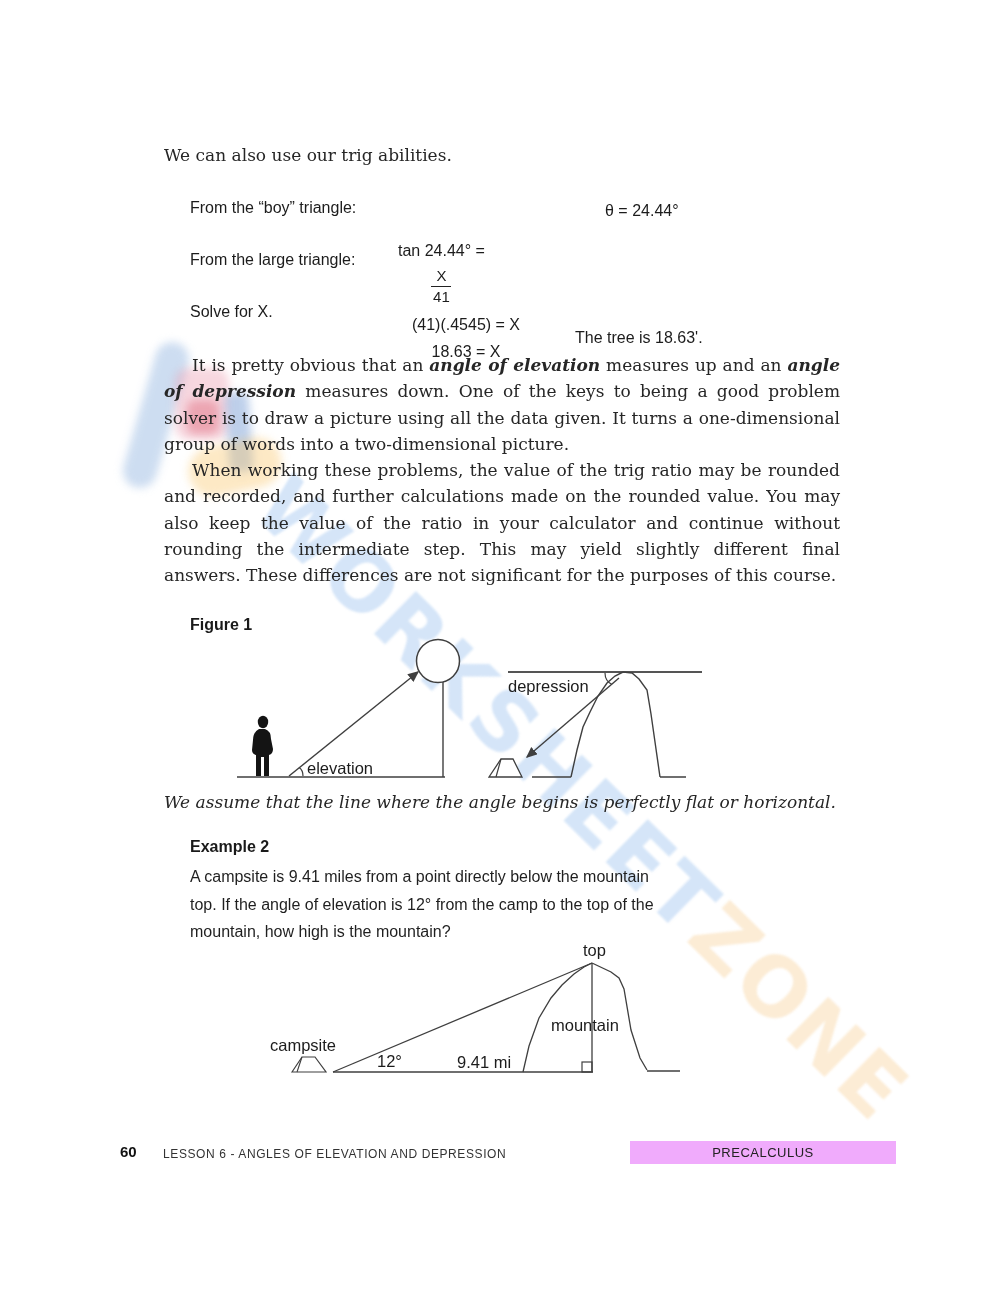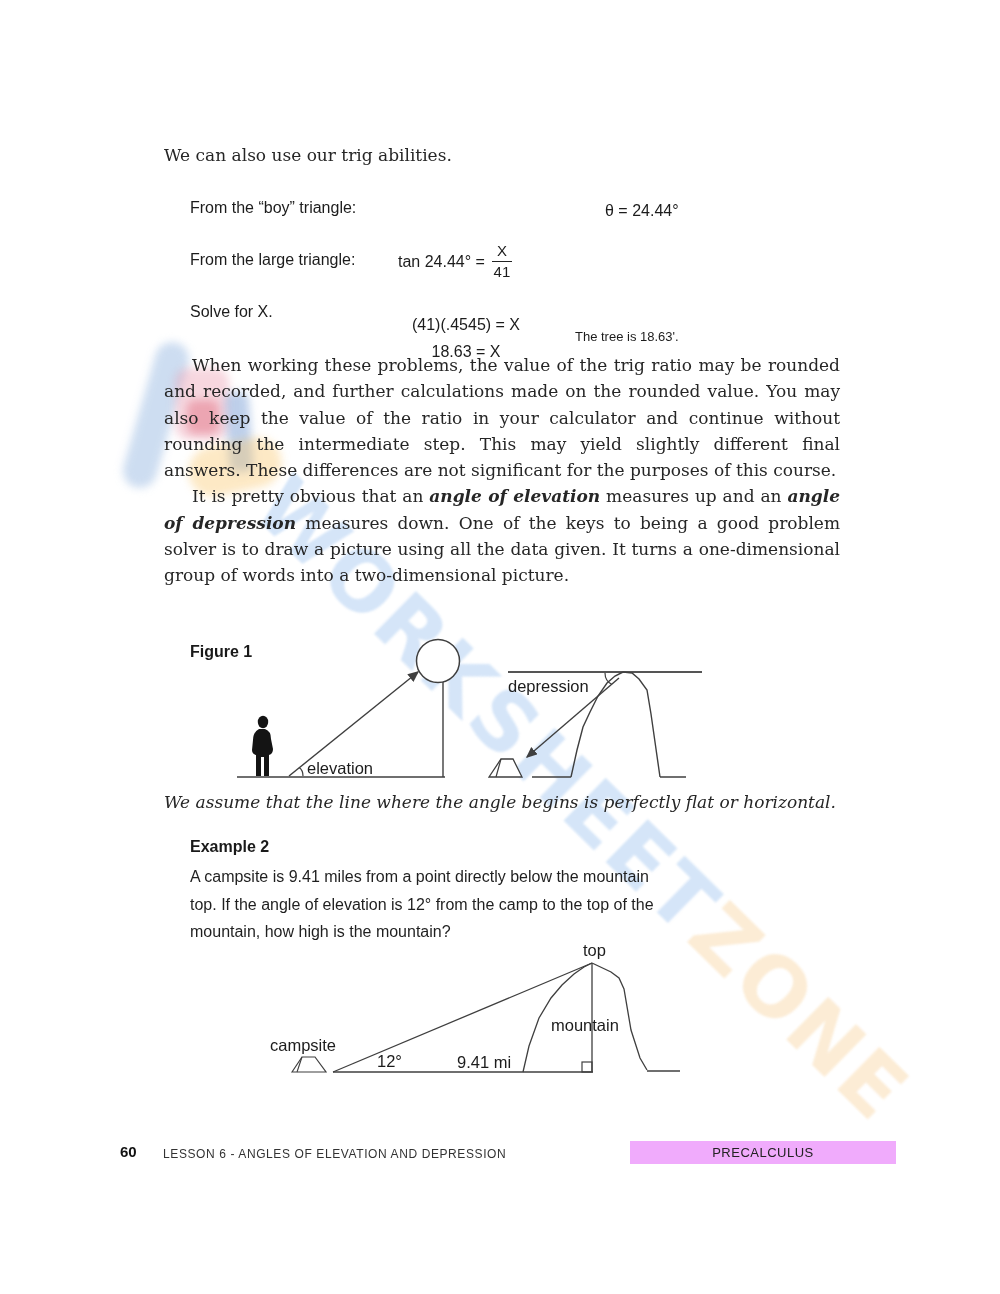--- a/index.html
+++ b/index.html
@@ -28,26 +28,26 @@
   .serif{font-family:"DejaVu Serif","Liberation Serif",serif;color:#262626;}
   .abs{position:absolute;}
   .intro{left:164px;top:145px;font-size:17px;}
   .eq-label{font-size:16px;color:#1c1c1c;}
   .math{display:flex;align-items:center;gap:7px;font-size:16px;color:#1c1c1c;}
   .frac{display:inline-block;text-align:center;font-size:15px;line-height:18px;vertical-align:middle;}
   .frac .num{display:block;border-bottom:1.4px solid #222;padding:0 5px 1px;}
   .frac .den{display:block;padding-top:1px;}
   .solve-block{left:405px;top:301px;width:122px;text-align:center;font-size:16px;
                line-height:27px;color:#1c1c1c;margin-top:10px;}
-  .tree-note{left:575px;top:329px;font-size:13px;color:#1c1c1c;}
+  .tree-note{left:575px;top:329px;font-size:16px;color:#1c1c1c;}
   .body-copy{left:164px;top:352px;width:676px;}
   .body-copy p{margin:0;font-family:"DejaVu Serif","Liberation Serif",serif;font-size:17px;
                line-height:26.3px;text-align:justify;text-indent:28px;color:#262626;}
   .emph{font-style:italic;font-weight:bold;}
-  .fig-title{left:190px;top:616px;font-size:16px;font-weight:bold;color:#1a1a1a;margin-top:27px;}
+  .fig-title{left:190px;top:616px;font-size:16px;font-weight:bold;color:#1a1a1a;}
   .assume{left:164px;top:792px;font-size:17px;font-style:italic;}
   .ex-title{left:190px;top:838px;font-size:16px;font-weight:bold;color:#1a1a1a;}
   .ex-body{left:190px;top:863px;width:580px;font-size:16px;line-height:27.5px;
            color:#1f1f1f;white-space:pre-line;}
   svg text{font-family:"Liberation Sans",sans-serif;font-size:16.5px;fill:#1c1c1c;}
   
   .footer-num{left:120px;top:1143px;font-size:15px;font-weight:bold;color:#111;}
   .footer-lesson{left:163px;top:1147px;font-size:12px;letter-spacing:0.6px;color:#333;}
   .footer-box{left:630px;top:1141px;width:266px;height:23px;background:#f0abfc;
               text-align:center;line-height:23px;font-size:13px;letter-spacing:0.5px;color:#222;}
@@ -67,38 +67,38 @@
   </div>
 
   <div class="content">
 
     <div class="abs serif intro">We can also use our trig abilities.</div>
 
     <div class="abs eq-label" style="left:190px;top:199px;text-align:right;">From the “boy” triangle:</div>
     <div class="abs eq-label" style="left:605px;top:202px;">θ = 24.44°</div>
 
     <div class="abs eq-label" style="left:190px;top:251px;">From the large triangle:</div>
-    <div class="abs math" style="left:398px;top:242px;">
+    <div class="abs math" style="left:398px;top:242px;flex-direction:column;">
       <span>tan 24.44° =</span>
       <span class="frac">
         <span class="num">X</span>
         <span class="den">41</span>
       </span>
     </div>
 
     <div class="abs eq-label" style="left:190px;top:303px;">Solve for X.</div>
     <div class="abs solve-block">
       <div>(41)(.4545) = X</div>
       <div>18.63 = X</div>
     </div>
     <div class="abs tree-note">The tree is 18.63'.</div>
 
     <div class="abs body-copy">
+      <p><span>It is pretty obvious that an </span><span class="emph">angle of elevation</span><span> measures up and an </span><span class="emph">angle of depression</span><span> measures down. One of the keys to being a good problem solver is to draw a picture using all the data given. It turns a one-dimensional group of words into a two-dimensional picture.</span></p>
       <p>When working these problems, the value of the trig ratio may be rounded and recorded, and further calculations made on the rounded value. You may also keep the value of the ratio in your calculator and continue without rounding the intermediate step. This may yield slightly different final answers. These differences are not significant for the purposes of this course.</p>
-      <p><span>It is pretty obvious that an </span><span class="emph">angle of elevation</span><span> measures up and an </span><span class="emph">angle of depression</span><span> measures down. One of the keys to being a good problem solver is to draw a picture using all the data given. It turns a one-dimensional group of words into a two-dimensional picture.</span></p>
     </div>
 
     <div class="abs fig-title">Figure 1</div>
     <svg class="abs" style="left:200px;top:636px;" width="520" height="148" viewBox="200 636 520 148">
       <defs>
         <marker id="arrow" orient="auto" markerWidth="9" markerHeight="8" refX="7" refY="3.5">
           <path d="M0,0 L8,3.5 L0,7 Z" fill="#3f3f3f"></path>
         </marker>
       </defs>
 

